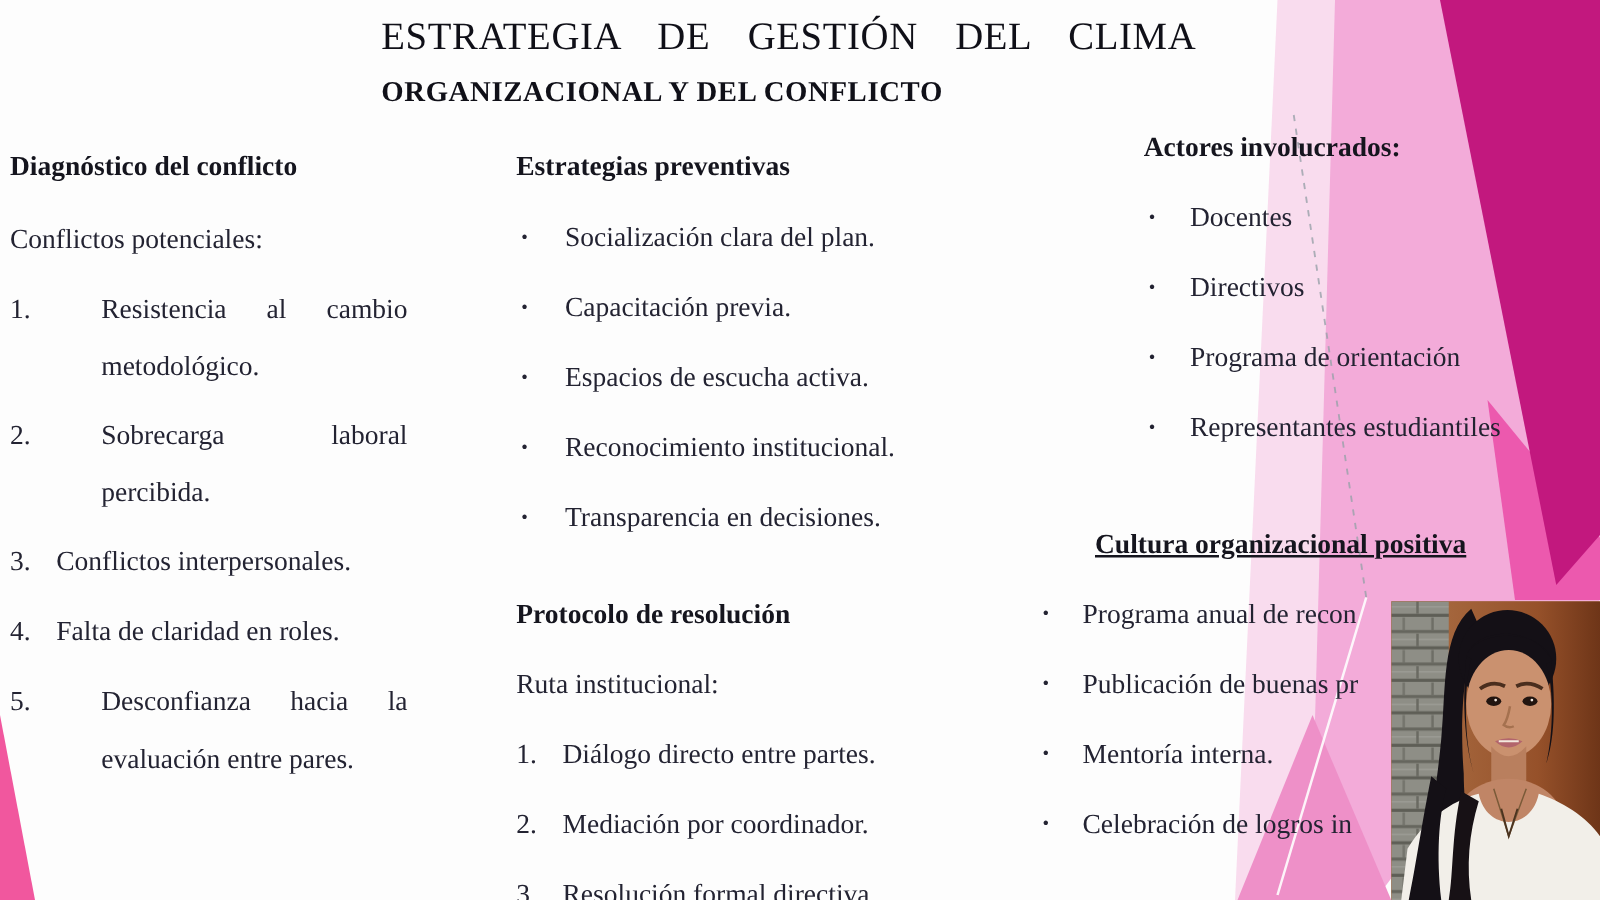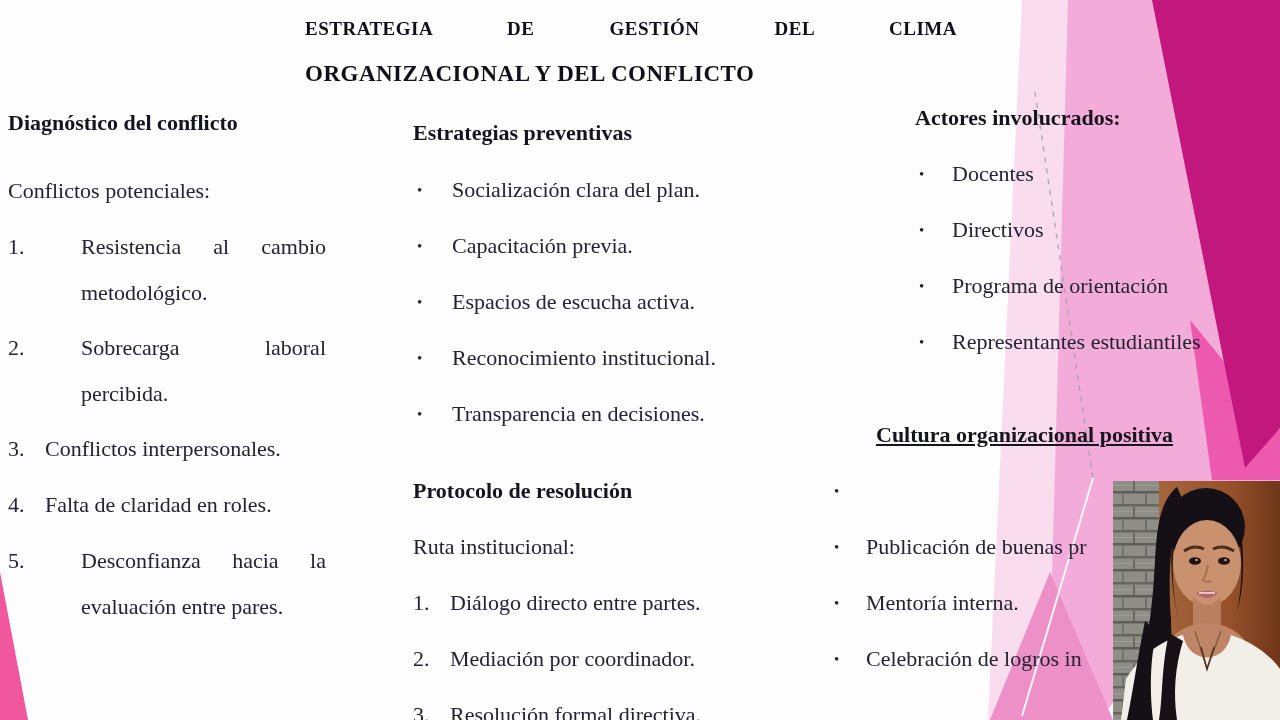--- a/index.html
+++ b/index.html
@@ -4,21 +4,21 @@
 <style>
   * { margin:0; padding:0; box-sizing:border-box; }
   html,body { width:1280px; height:720px; overflow:hidden; }
   body { font-family:"Liberation Serif", serif; background:#fdfdfd; }
   .slide { position:absolute; left:0; top:0; width:1280px; height:720px; background:#fdfdfd; overflow:hidden; }
   .deco-svg { position:absolute; left:0; top:0; width:1280px; height:720px; z-index:0; }
   .txt { position:absolute; z-index:2; color:#232332; font-size:22px; line-height:46px; }
   .heading { font-weight:bold; color:#15151e; font-size:22px; }
   
   .title-block { position:absolute; left:305px; top:6px; width:652px; z-index:2; }
-  .title-line1 { font-weight:bold; font-size:19px; color:#101018; letter-spacing:0.5px; line-height:45px; text-align:justify; text-align-last:justify; }
+  .title-line1 { font-weight:normal; font-size:31px; color:#101018; letter-spacing:0.5px; line-height:45px; text-align:justify; text-align-last:justify; }
   .title-line2 { font-weight:bold; font-size:23px; color:#101018; letter-spacing:0.5px; line-height:45px; }
   
   .numrow, .bulrow { position:absolute; display:flex; align-items:flex-start; z-index:2; }
   .num { flex:0 0 37px; color:#232332; }
   .dot { flex:0 0 39px; font-size:15px; line-height:46px; color:#232332; padding-left:4px; }
   .jtext { text-align:justify;margin-left:36px; }
   
   .webcam { position:absolute; left:1113px; top:481px; width:167px; height:239px; z-index:6; overflow:hidden; background:#9a6038; }
   .webcam svg { display:block; }
 </style>
@@ -36,21 +36,21 @@
     <polygon points="0,572 28,720 0,720" fill="#f1579e"></polygon>
     <line x1="1035" y1="92" x2="1093" y2="478" stroke="#9aa2aa" stroke-width="1.5" stroke-dasharray="5 6" opacity="0.8"></line>
     <line x1="1093" y1="478" x2="1022" y2="716" stroke="#ffffff" stroke-width="2" opacity="0.9"></line>
   </svg>
 
   <div class="title-block">
     <div class="title-line1">ESTRATEGIA DE GESTIÓN DEL CLIMA</div>
     <div class="title-line2">ORGANIZACIONAL Y DEL CONFLICTO</div>
   </div>
 
-  <div class="txt heading" style="left:8px; top:100px; width:320px;">Diagnóstico del conflicto</div>
+  <div class="txt heading" style="left:8px; top:110px; width:320px;">Diagnóstico del conflicto</div>
   <div class="txt" style="left:8px; top:168px; width:320px;">Conflictos potenciales:</div>
 
   <div class="numrow" style="left:8px; top:224px; width:318px;">
     <span class="num txt" style="position:static;">1.</span>
     <span class="txt jtext" style="position:static; flex:1;">Resistencia al cambio metodológico.</span>
   </div>
   <div class="numrow" style="left:8px; top:325px; width:318px;">
     <span class="num txt" style="position:static;">2.</span>
     <span class="txt jtext" style="position:static; flex:1;">Sobrecarga laboral percibida.</span>
   </div>
@@ -122,20 +122,21 @@
   </div>
   <div class="bulrow" style="left:915px; top:319px; width:340px;">
     <span class="dot" style="flex:0 0 37px;">•</span>
     <span class="txt" style="position:static; flex:1;">Representantes estudiantiles</span>
   </div>
 
   <div class="txt heading" style="left:876px; top:412px; width:360px;text-decoration:underline;">Cultura organizacional positiva</div>
 
   <div class="bulrow" style="left:830px; top:468px; width:290px; overflow:hidden;">
     <span class="dot" style="flex:0 0 36px;">•</span>
+    <span class="txt" style="position:static; flex:1; white-space:nowrap;">Programa anual de recon</span>
   </div>
   <div class="bulrow" style="left:830px; top:524px; width:290px; overflow:hidden;">
     <span class="dot" style="flex:0 0 36px;">•</span>
     <span class="txt" style="position:static; flex:1; white-space:nowrap;">Publicación de buenas pr</span>
   </div>
   <div class="bulrow" style="left:830px; top:580px; width:290px; overflow:hidden;">
     <span class="dot" style="flex:0 0 36px;">•</span>
     <span class="txt" style="position:static; flex:1; white-space:nowrap;">Mentoría interna.</span>
   </div>
   <div class="bulrow" style="left:830px; top:636px; width:290px; overflow:hidden;">

